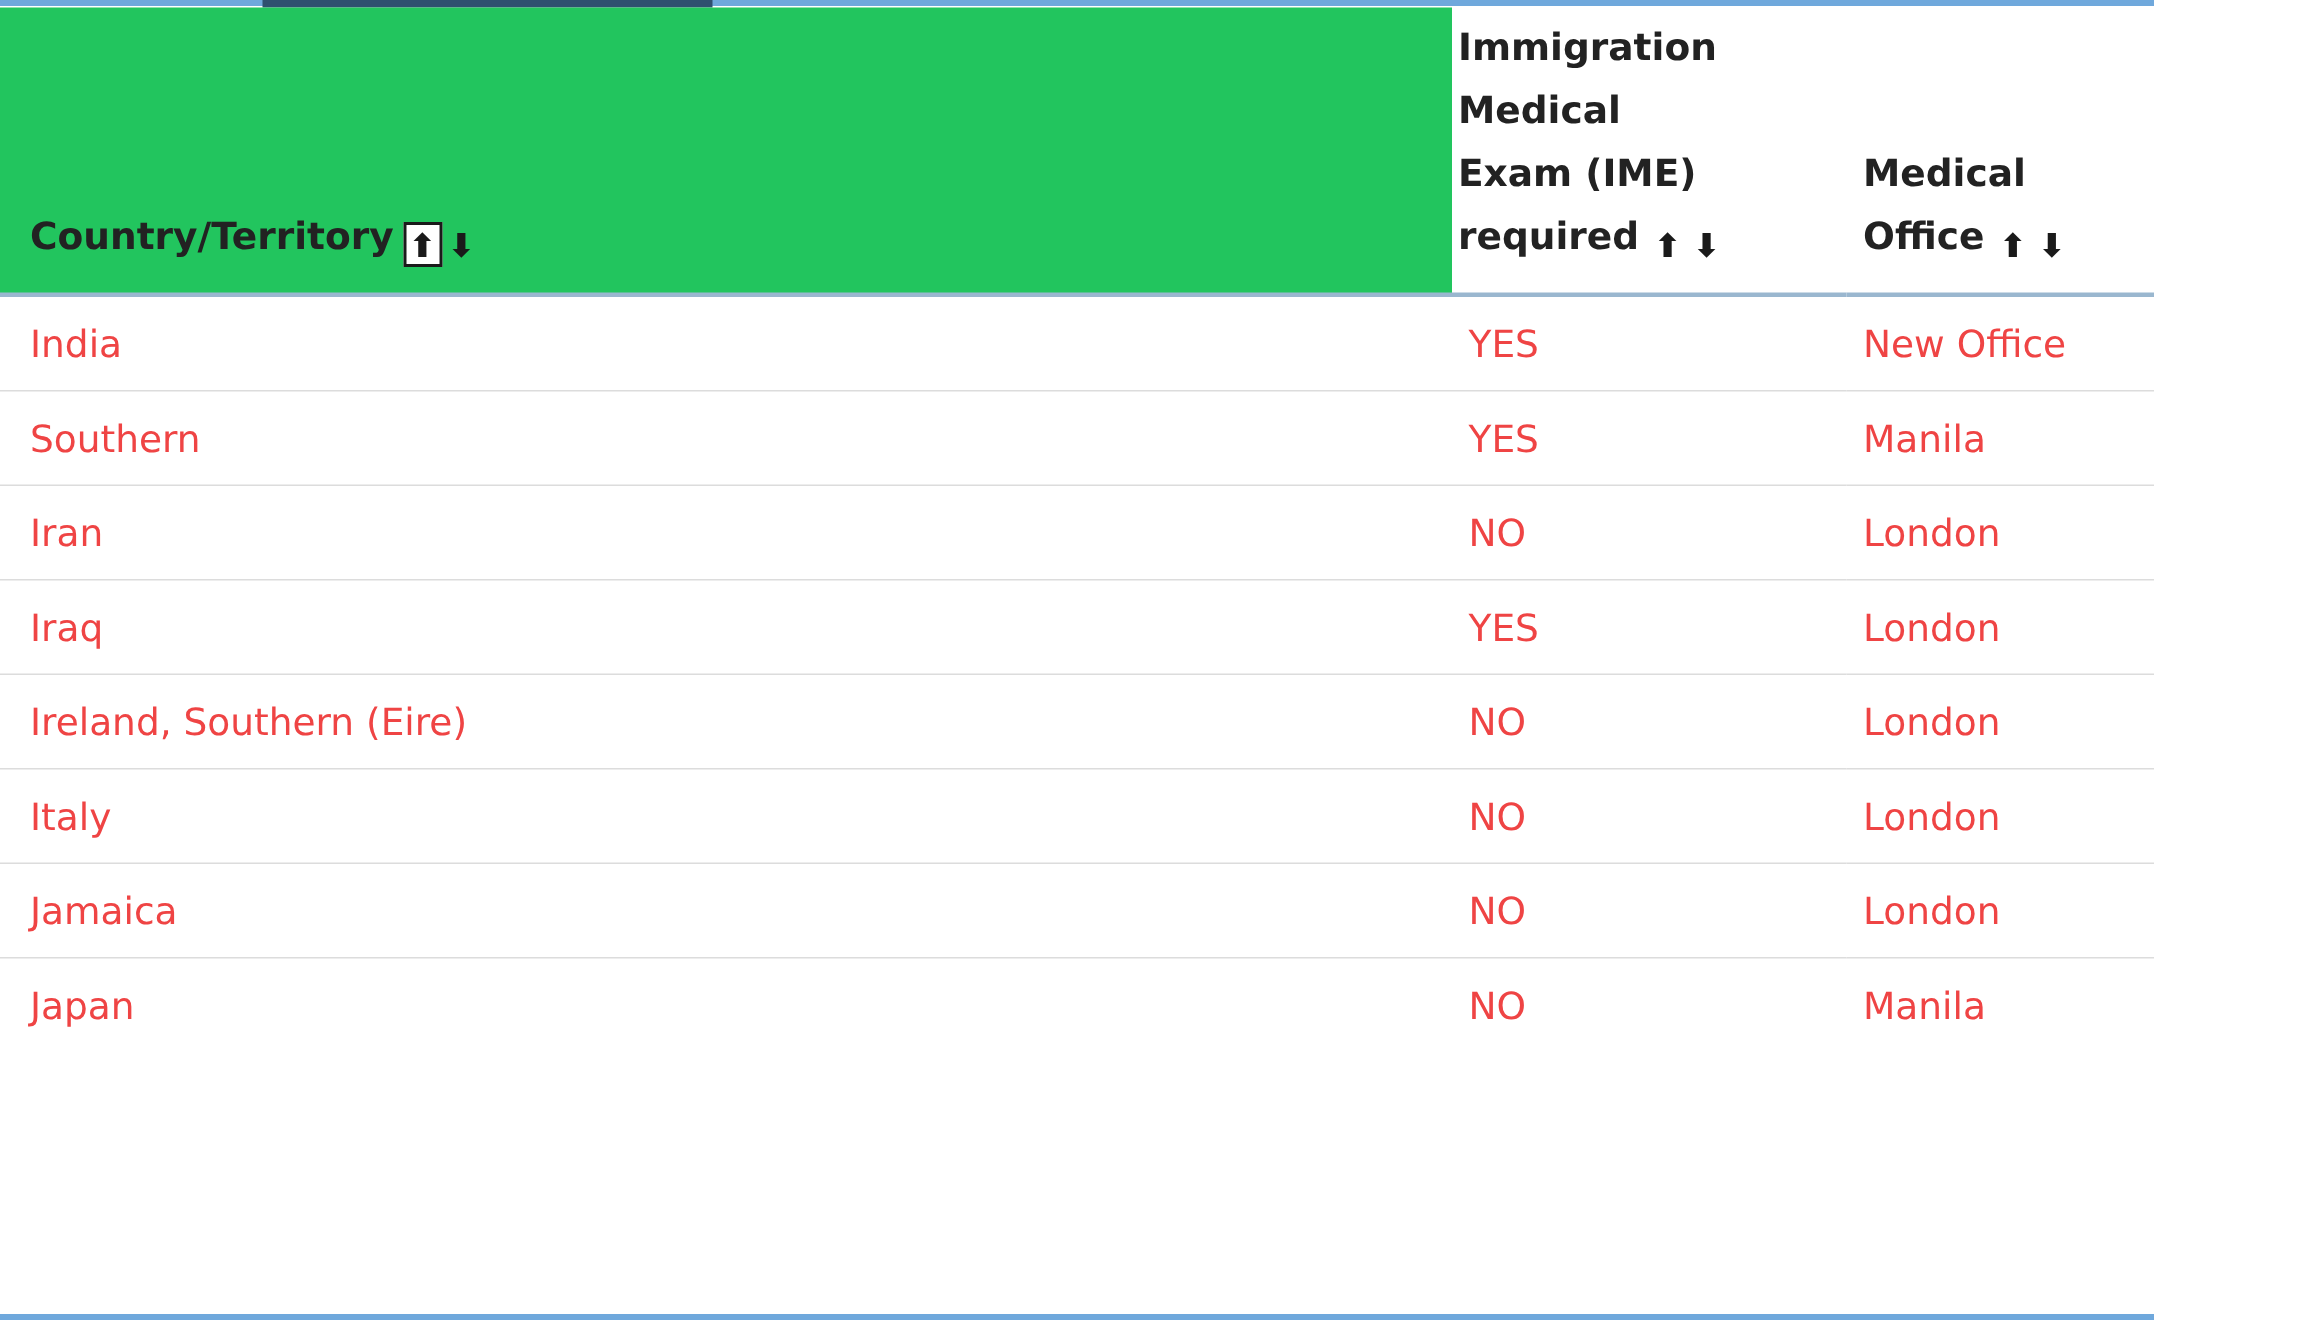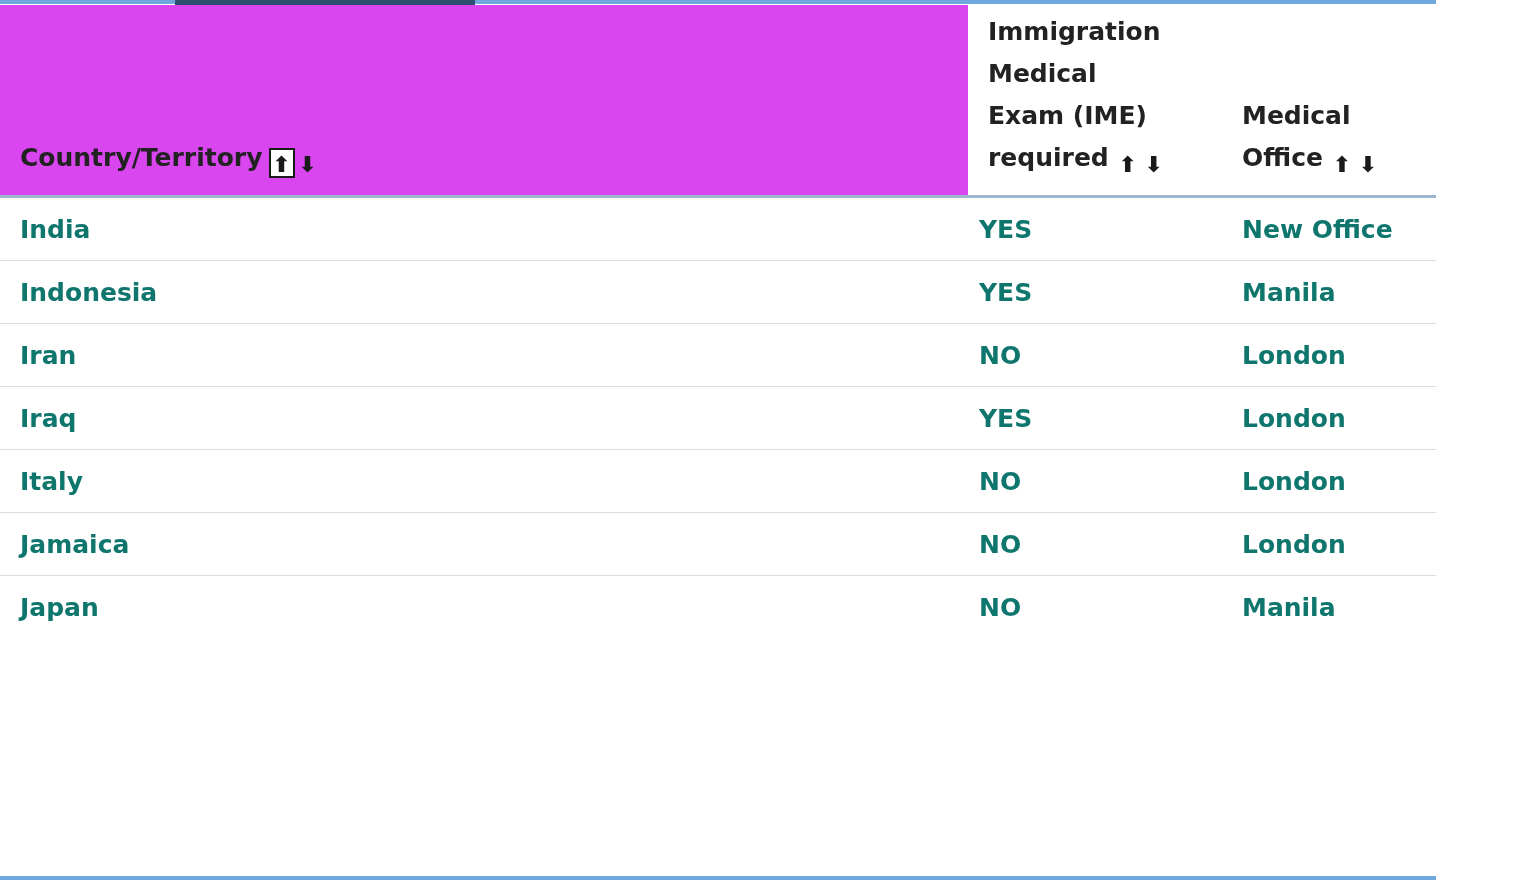--- a/index.html
+++ b/index.html
@@ -55,36 +55,36 @@
     width: 1436px;
     border-collapse: collapse;
     table-layout: fixed;
   }
 
   table.data-table col.c-country { width: 968px; }
   table.data-table col.c-ime     { width: 263px; }
   table.data-table col.c-office  { width: 205px; }
 
   thead th {
-    background: #d946ef;
+    background: #22c55e;
     vertical-align: bottom;
     text-align: left;
     font-weight: bold;
     font-size: 25px;
     line-height: 42px;
     color: #222222;
     padding: 6px 0 12px 0;
     border-bottom: 3px solid #9ab7cf;
   }
   thead th.h-country {
     padding-left: 20px;
   }
   thead th.h-ime {
     background: #ffffff;
-    padding-left: 20px;
+    padding-left: 4px;
   }
   thead th.h-office {
     background: #ffffff;
     padding-left: 11px;
   }
 
   .hdr-line { display: block; white-space: nowrap; }
   .hdr-last { display: block; white-space: nowrap; }
 
   .sort-group {
@@ -108,25 +108,25 @@
     border: 2px solid #1a1a1a;
     background: #ffffff;
   }
   .sort-btn.desc {
     border: 2px solid transparent;
     background: transparent;
   }
 
   tbody td {
     font-size: 25px;
-    color: #0f766e;
+    color: #ef4444;
     padding: 17px 0 16px 0;
     border-bottom: 1px solid #dcdcdc;
     background: #ffffff;
-    font-weight: bold;
+    font-weight: normal;
   }
   tbody td.c-country { padding-left: 20px; }
   tbody td.c-ime     { padding-left: 11px; }
   tbody td.c-office  { padding-left: 11px; }
 
   tbody tr:last-child td {
     border-bottom: none;
   }
 </style>
 </head>
@@ -160,35 +160,40 @@
         </th>
       </tr>
     </thead>
     <tbody>
       <tr>
         <td class="c-country">India</td>
         <td class="c-ime">YES</td>
         <td class="c-office">New Office</td>
       </tr>
       <tr>
-        <td class="c-country">Indonesia</td>
+        <td class="c-country">Southern</td>
         <td class="c-ime">YES</td>
         <td class="c-office">Manila</td>
       </tr>
       <tr>
         <td class="c-country">Iran</td>
         <td class="c-ime">NO</td>
         <td class="c-office">London</td>
       </tr>
       <tr>
         <td class="c-country">Iraq</td>
         <td class="c-ime">YES</td>
         <td class="c-office">London</td>
       </tr>
       <tr>
+        <td class="c-country">Ireland, Southern (Eire)</td>
+        <td class="c-ime">NO</td>
+        <td class="c-office">London</td>
+      </tr>
+      <tr>
         <td class="c-country">Italy</td>
         <td class="c-ime">NO</td>
         <td class="c-office">London</td>
       </tr>
       <tr>
         <td class="c-country">Jamaica</td>
         <td class="c-ime">NO</td>
         <td class="c-office">London</td>
       </tr>
       <tr>

